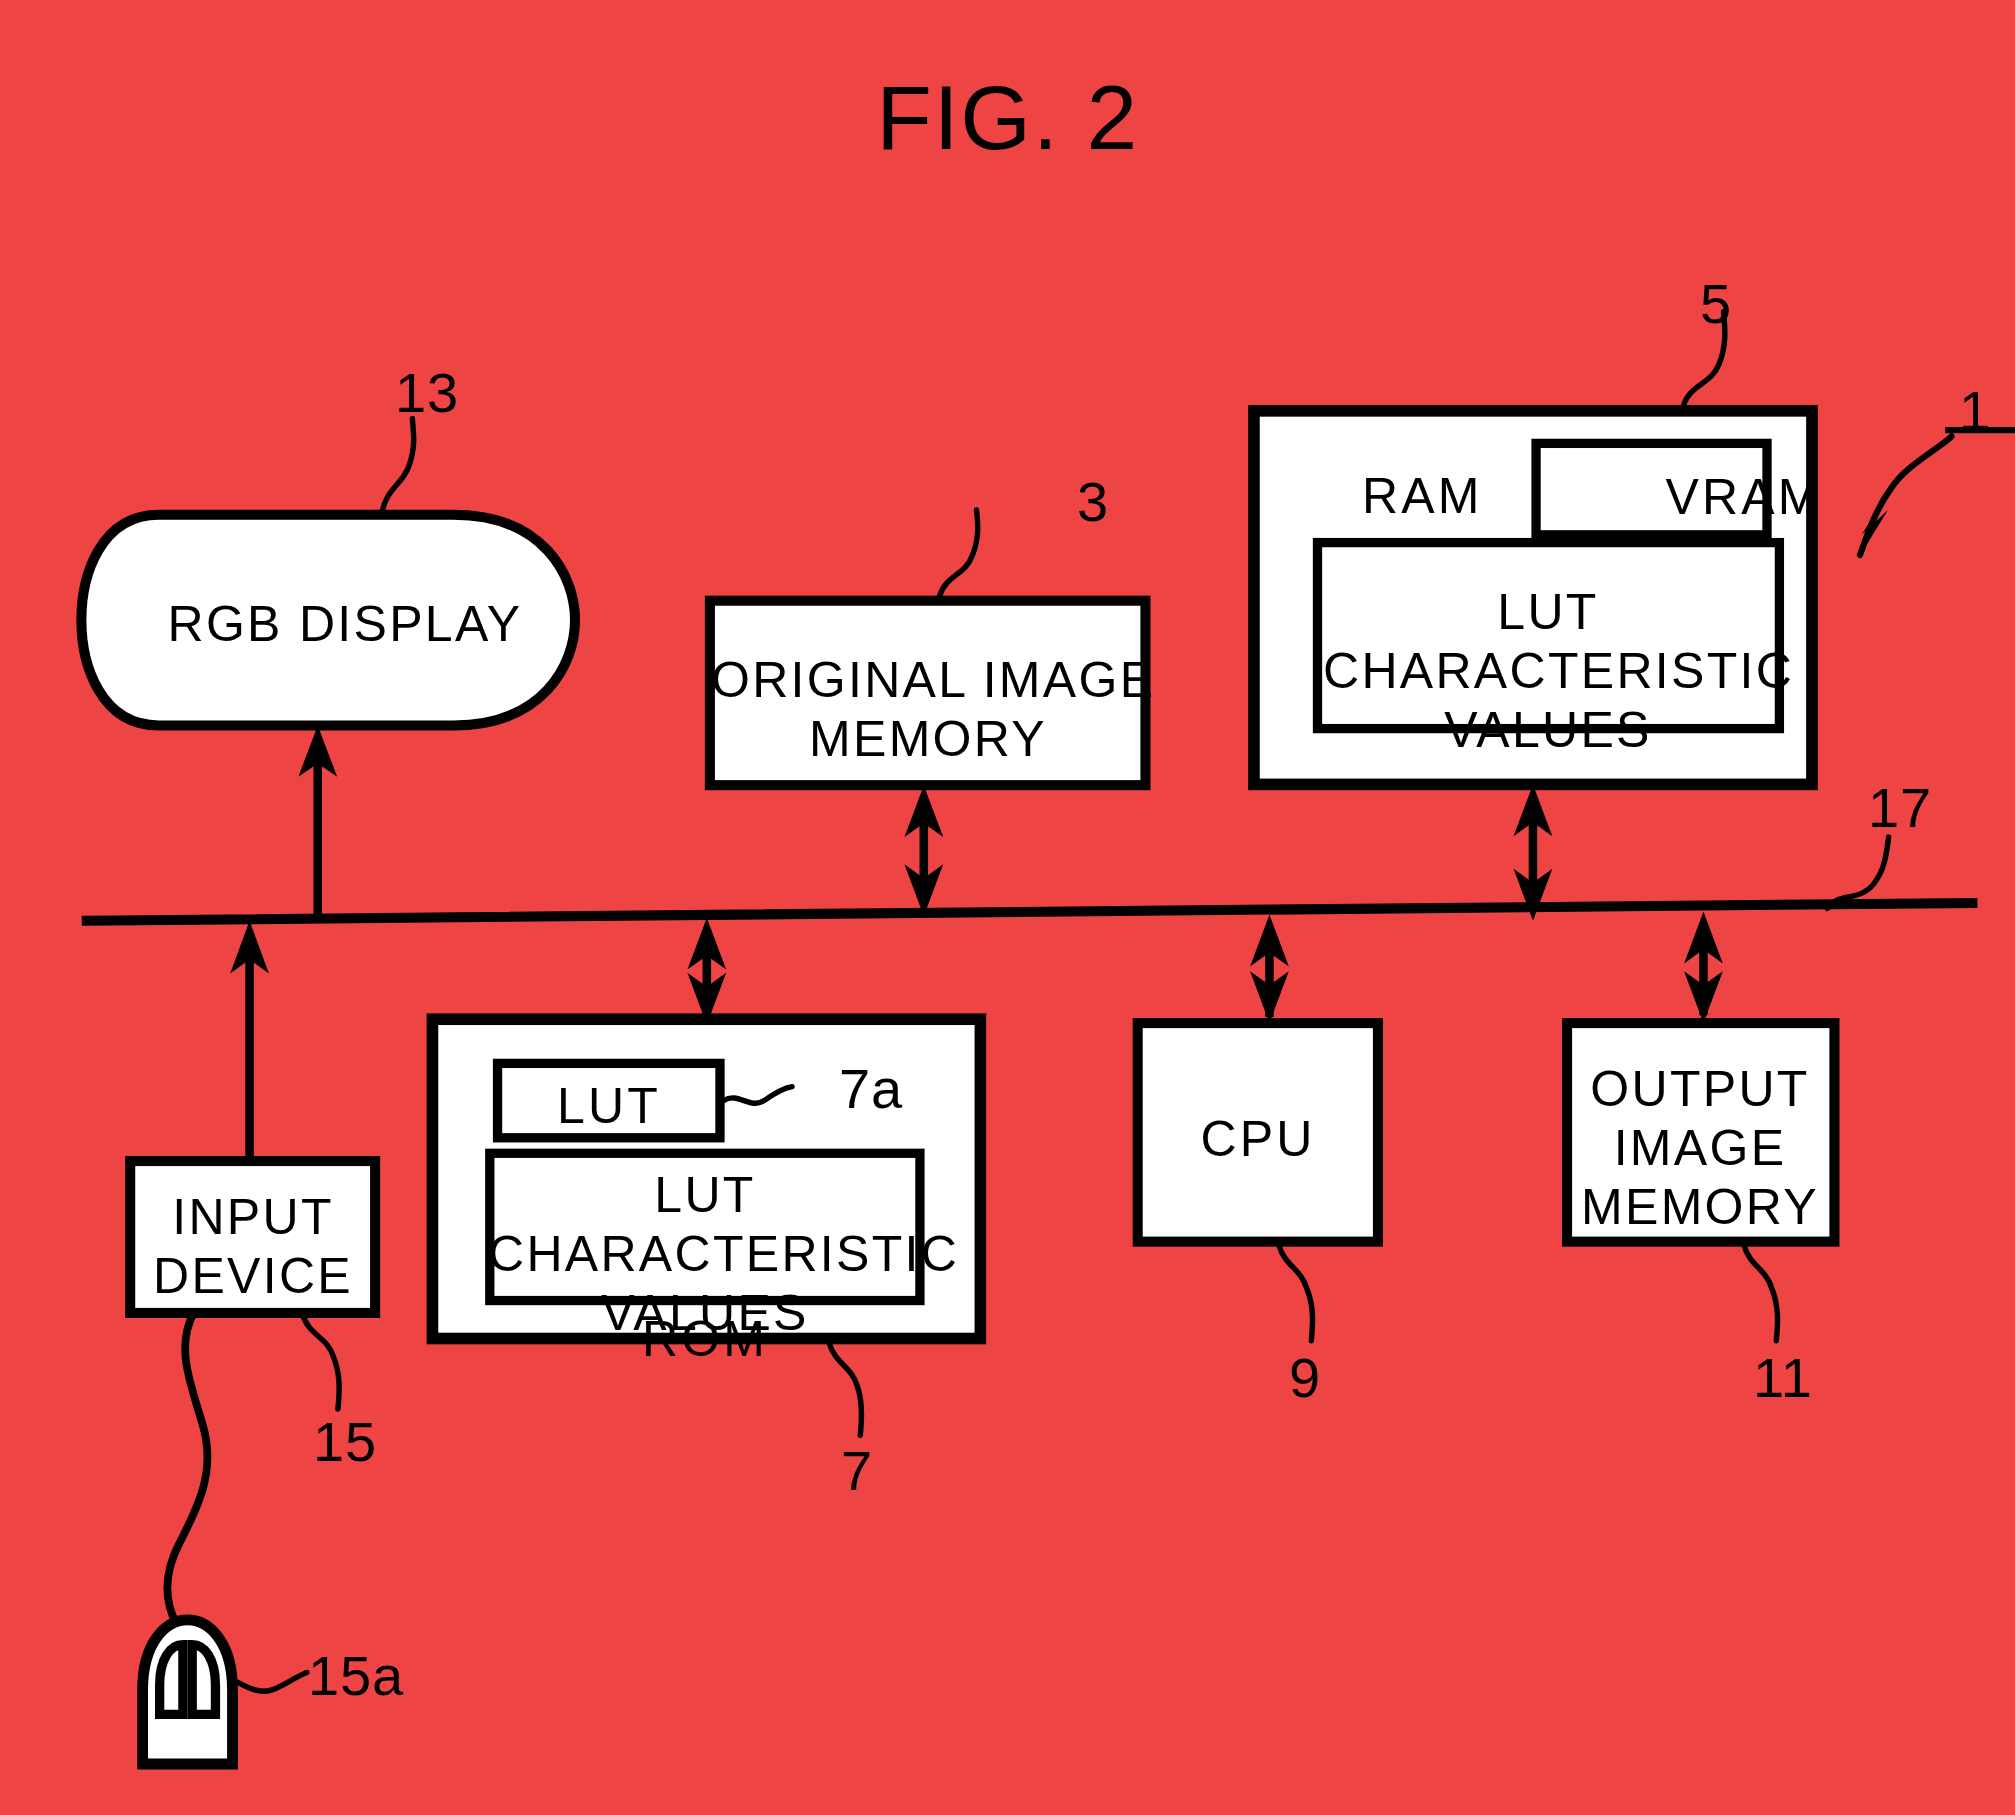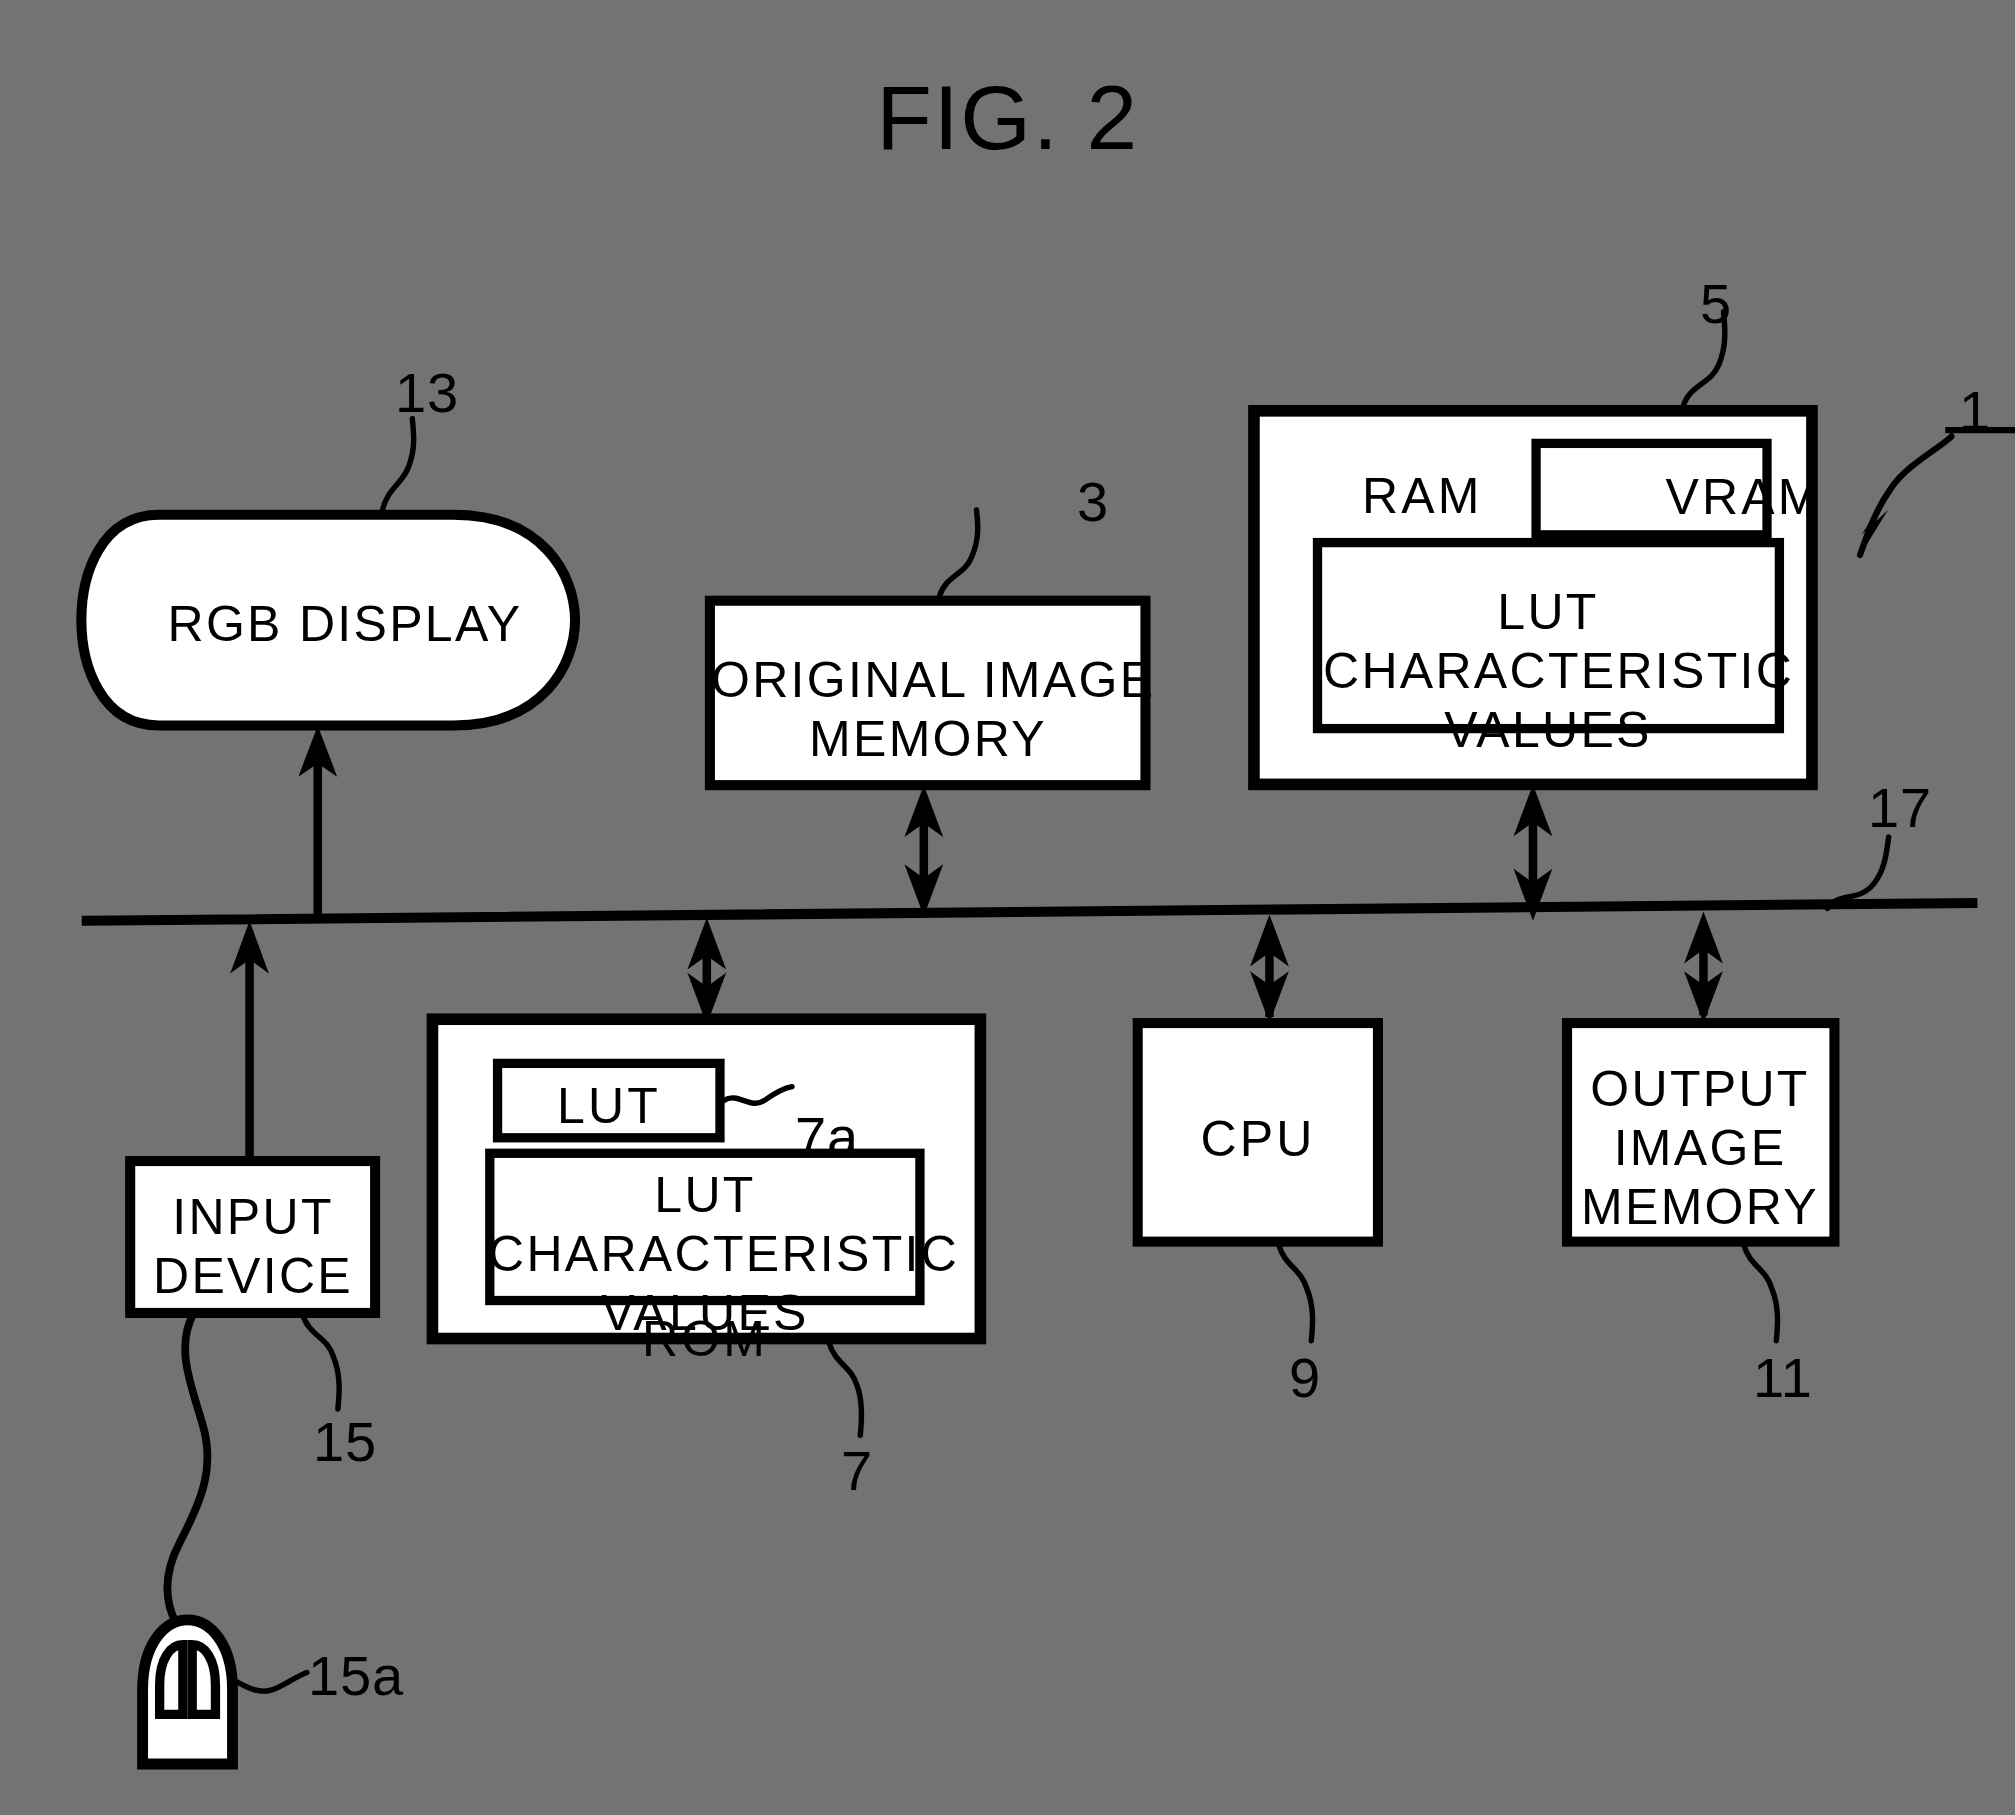--- a/index.html
+++ b/index.html
@@ -5,21 +5,21 @@
 <style>
   html, body {
     margin: 0;
     padding: 0;
     background: #ffffff;
   }
   #figure-root {
     position: relative;
     width: 2015px;
     height: 1816px;
-    background: #737373;
+    background: #ef4444;
     font-family: "Liberation Sans", sans-serif;
     overflow: hidden;
   }
   #fig-svg {
     position: absolute;
     left: 0;
     top: 0;
     width: 2015px;
     height: 1816px;
   }
@@ -203,21 +203,21 @@
 
   <div class="lbl ref-num" style="left:1868px; top:775px;">17</div>
 
   <div class="lbl box-text centered" style="left:253px; top:1188px; width:306px;">INPUT
 DEVICE</div>
   <div class="lbl ref-num" style="left:313px; top:1409px;">15</div>
 
   <div class="lbl ref-num" style="left:308px; top:1643px;">15a</div>
 
   <div class="lbl box-text centered" style="left:609px; top:1077px; width:225px; letter-spacing:3.1px;">LUT</div>
-  <div class="lbl ref-num" style="left:795px; top:1056px;margin-top:48px;">7a</div>
+  <div class="lbl ref-num" style="left:839px; top:1056px;">7a</div>
   <div class="lbl box-text centered" style="left:705px; top:1166px; width:434px;">LUT
 CHARACTERISTIC
 VALUES</div>
   <div class="lbl box-text centered" style="left:705px; top:1310px; width:233px; letter-spacing:3.1px;">ROM</div>
   <div class="lbl ref-num" style="left:841px; top:1438px;">7</div>
 
   <div class="lbl box-text centered" style="left:1258px; top:1110px; width:233px; letter-spacing:3.1px;">CPU</div>
   <div class="lbl ref-num" style="left:1289px; top:1345px;">9</div>
 
   <div class="lbl box-text centered" style="left:1700px; top:1060px; width:271px;">OUTPUT

